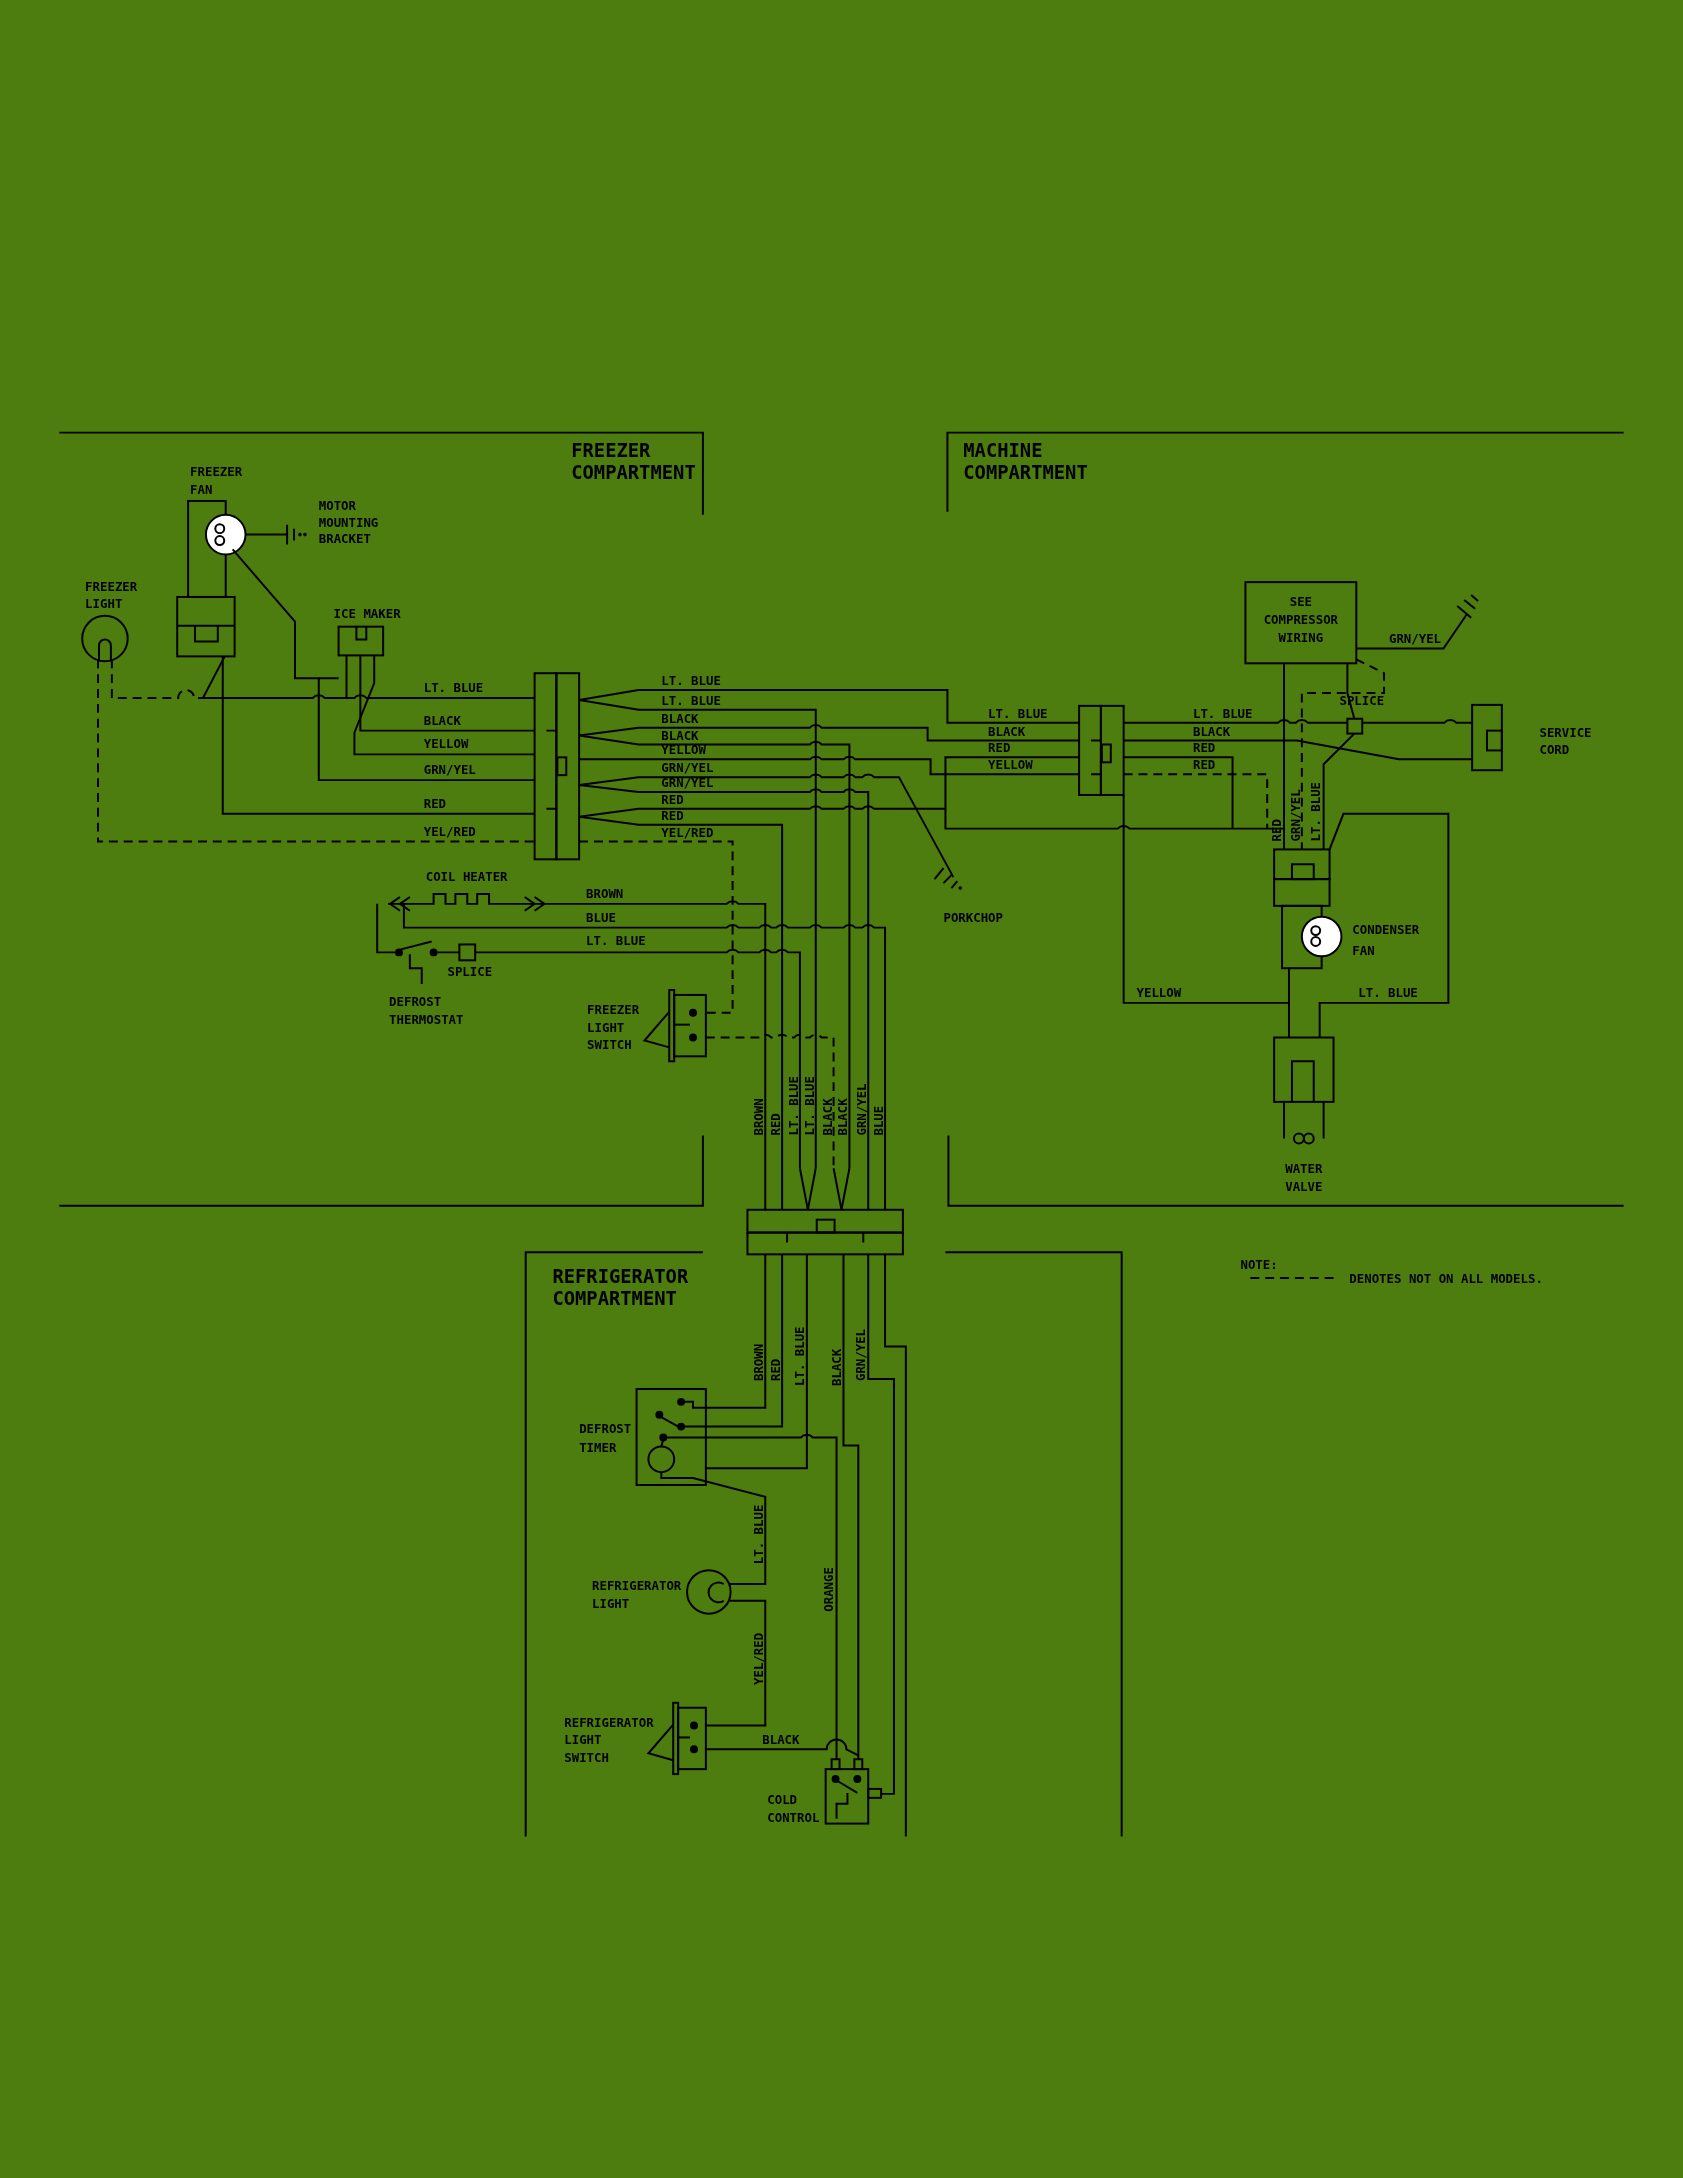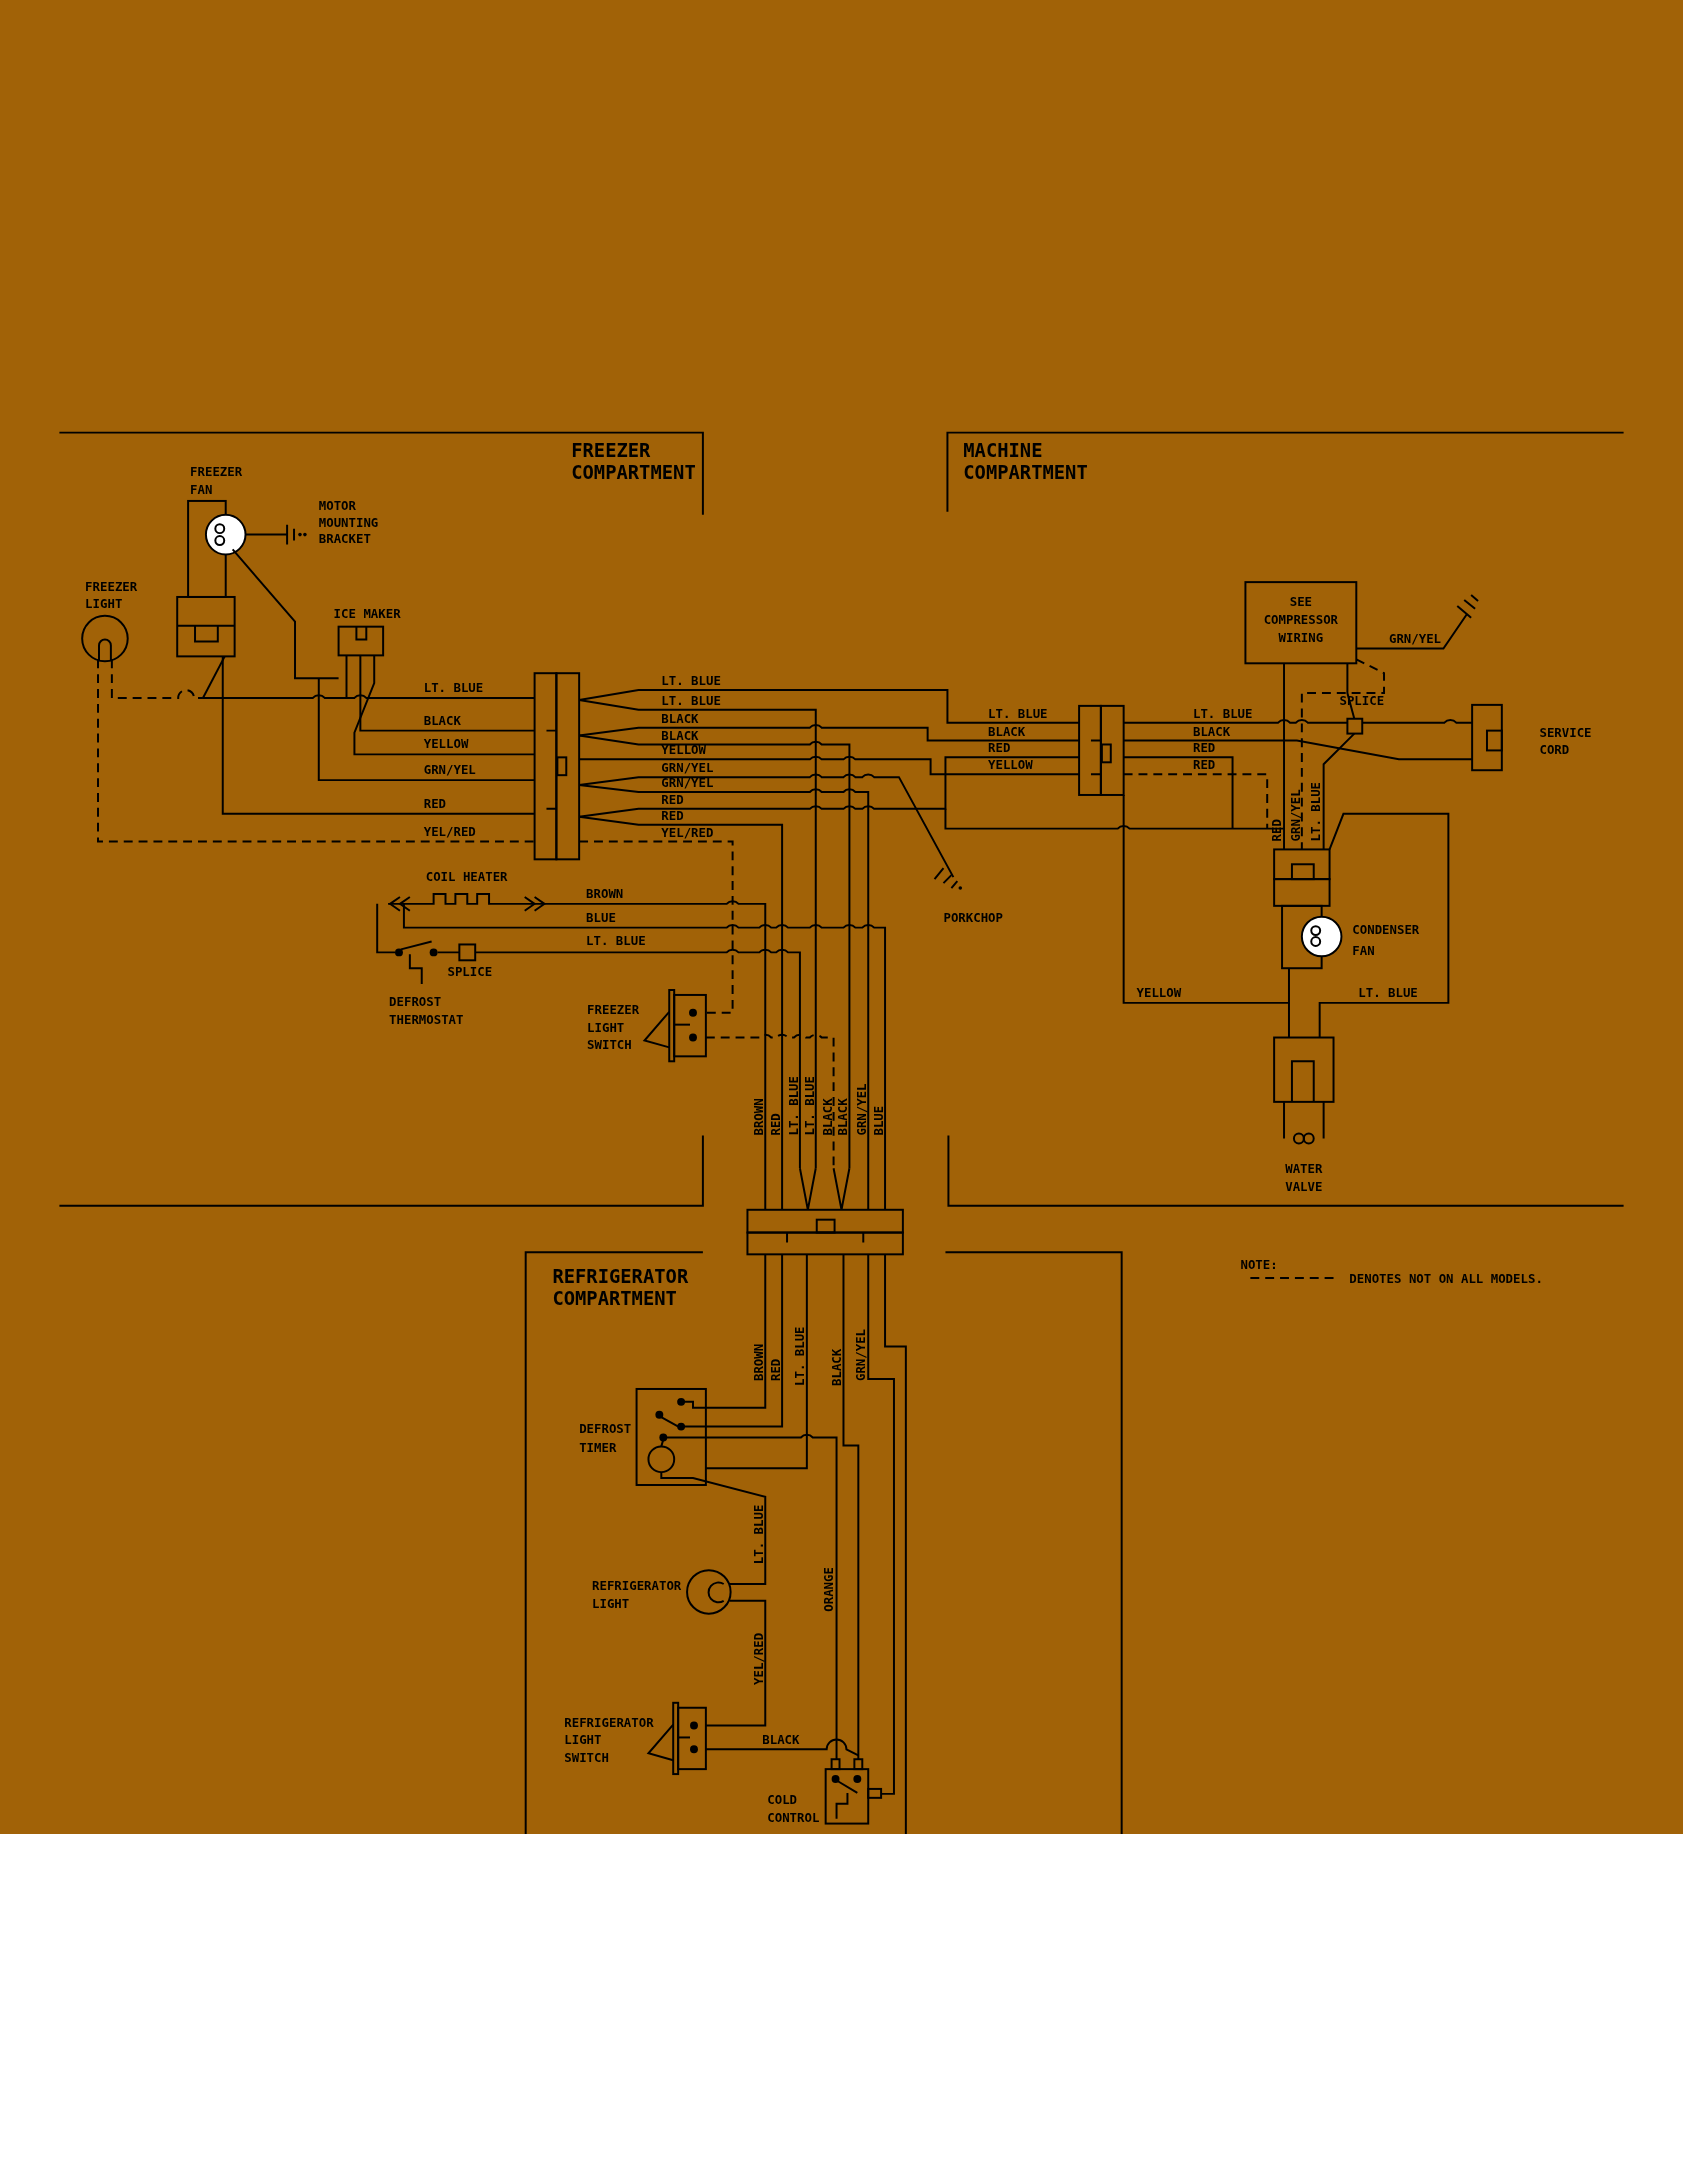--- a/index.html
+++ b/index.html
@@ -1,16 +1,16 @@
 <!DOCTYPE html>
 <html><head>
 <meta charset="utf-8">
 <style>
   html,body{margin:0;padding:0;background:#ffffff;}
-  .page{width:1683px;height:1834px;background:#a16207;position:relative;}
+  .page{width:1683px;height:2178px;background:#4d7c0f;position:relative;}
   svg{display:block;}
   text{font-family:"DejaVu Sans Mono","Liberation Mono",monospace;font-weight:bold;fill:#000;}
   .lbl{font-size:12.5px;letter-spacing:0px;}
   .title{font-size:19px;}
   .wire{stroke:#000;stroke-width:2;fill:none;}
   .wired{stroke:#000;stroke-width:2;fill:none;stroke-dasharray:9 6;}
   .sym{stroke:#000;stroke-width:2;fill:#ffffff;}
   .symn{stroke:#000;stroke-width:2;fill:none;}
   .dot{fill:#000;stroke:none;}
 </style>

